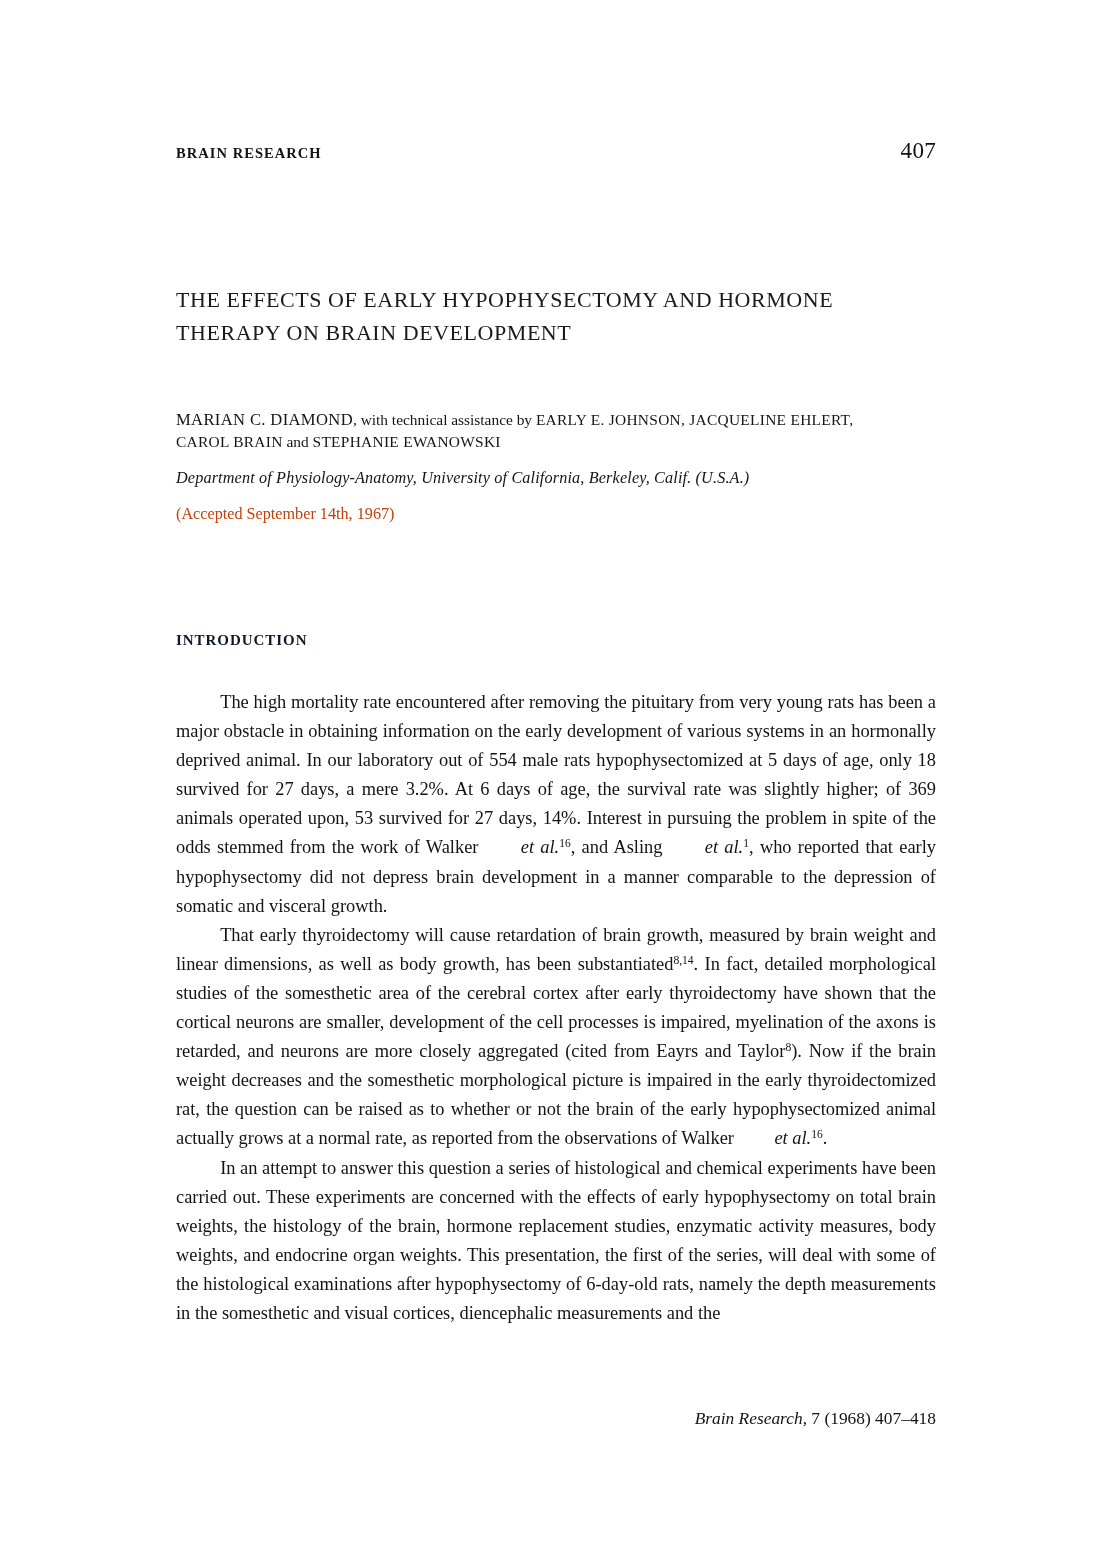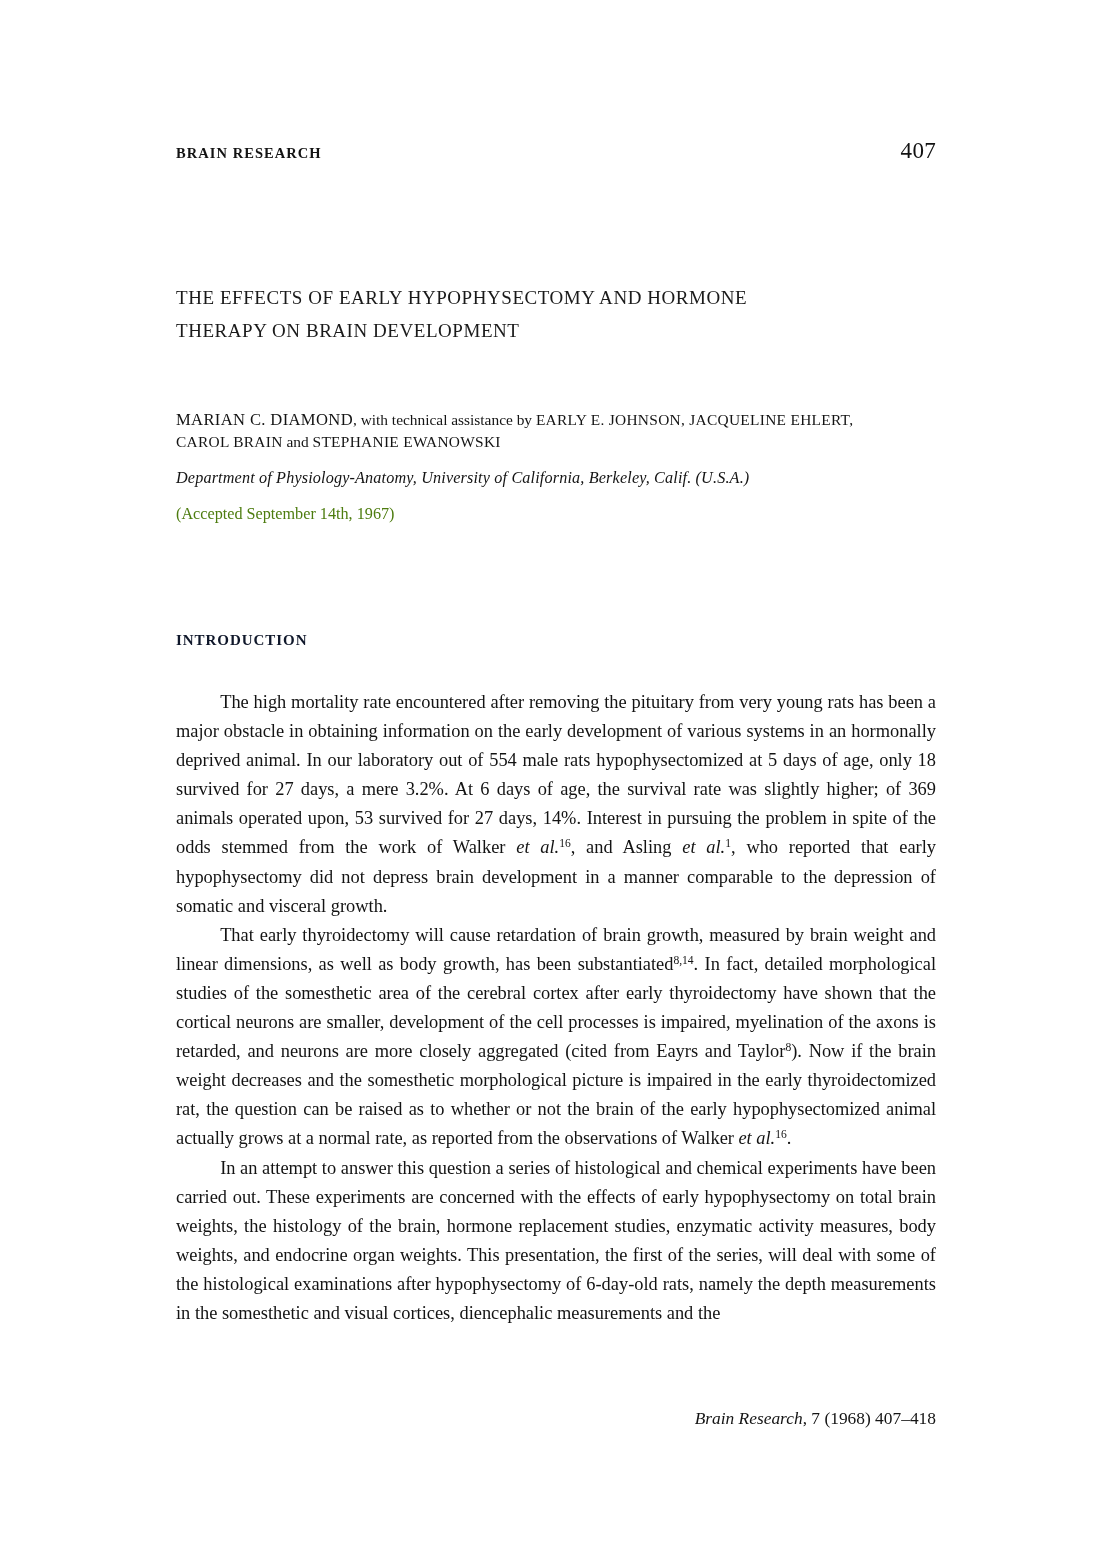--- a/index.html
+++ b/index.html
@@ -47,21 +47,21 @@
     letter-spacing: 0.3px;
     margin-left: 33px;
   }
 
   
   .article-title {
     position: absolute;
     left: 176px;
     top: 268px;
     width: 740px;
-    font-size: 19px;
+    font-size: 22px;
     line-height: 33px;
     letter-spacing: 0.55px;
     color: #1a1a1a;
     font-weight: 400;
   }
   .article-title .title-line { display: block; }
 
   
   .byline {
     position: absolute;
@@ -92,21 +92,21 @@
     letter-spacing: 0.15px;
     color: #141414;
   }
 
   .accepted {
     position: absolute;
     left: 176px;
     top: 505px;
     width: 762px;
     font-size: 16.2px;
-    color: #4d7c0f;
+    color: #c2410c;
   }
 
   
   .section-heading {
     position: absolute;
     left: 176px;
     top: 632px;
     font-size: 15px;
     letter-spacing: 0.95px;
     font-variant: small-caps;
@@ -131,21 +131,21 @@
     margin: 0;
     text-indent: 2.4em;
     text-align: justify;
   }
   .body-text p.tight { letter-spacing: -0.02px; }
   sup {
     font-size: 0.63em;
     vertical-align: 0.52em;
     line-height: 0;
   }
-  i, em { font-style: italic; }
+  i, em { font-style: italic; margin-left: 36px; }
 
   
   .footer-citation {
     position: absolute;
     left: 176px;
     top: 1408px;
     width: 760px;
     text-align: right;
     font-size: 17.4px;
     color: #141414;

